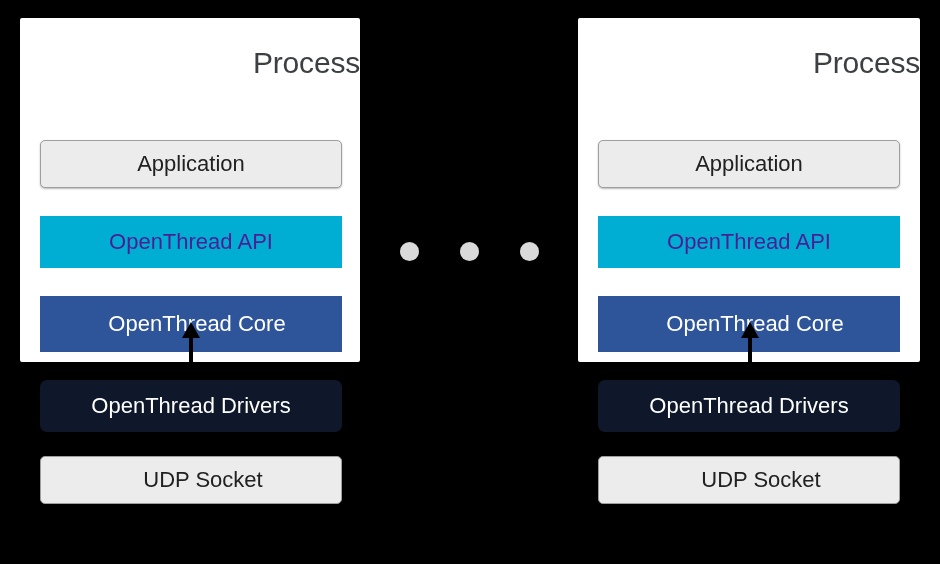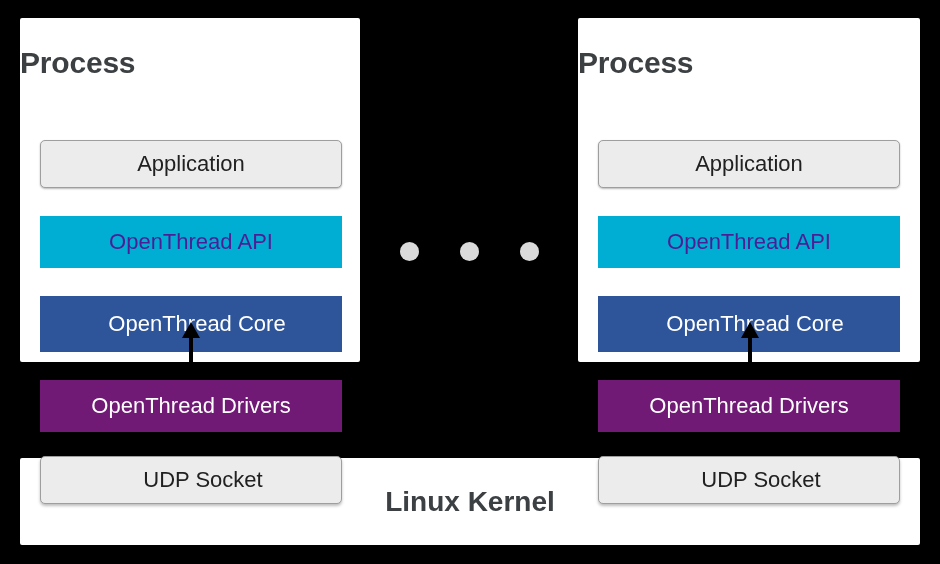--- a/index.html
+++ b/index.html
@@ -20,23 +20,23 @@
   .process-panel {
     position: absolute;
     background: #ffffff;
     border-radius: 2px;
   }
   .process-title {
     position: absolute;
     left: 0;
     right: 0;
     top: 30px;
-    text-align: left;
+    text-align: right;
     font-size: 30px;
-    font-weight: 700;
+    font-weight: 400;
     color: #3c4043;
     letter-spacing: -0.2px;
     line-height: 1;
   }
 
   
   .layer-stack {
     position: absolute;
   }
   .layer {
@@ -64,23 +64,24 @@
     color: #4c1d95;
   }
   .layer-core {
     height: 56px;
     background: #2e5499;
     color: #ffffff;
     padding-left: 12px;
   }
   .layer-drivers {
     height: 52px;
-    background: #701a75;
+    background: #0f172a;
     color: #ffffff;
     box-shadow: 0 2px 3px rgba(0,0,0,0.22);
+    border-radius: 7px;
   }
 
   
   .arrow-up {
     position: absolute;
     width: 18px;
   }
   .arrow-shaft {
     position: absolute;
     left: 7px;
@@ -197,23 +198,20 @@
     <div class="layer layer-drivers">
       <span>OpenThread Drivers</span>
     </div>
   </div>
 
   <div class="arrow-up" style="left:741px; top:322px; height:40px;">
     <div class="arrow-shaft"></div>
     <div class="arrow-head"></div>
   </div>
 
-  <div class="kernel-panel" style="left:20px; top:458px; width:900px; height:87px;">
-    <div class="kernel-label" style="left:0; right:0; top:30px;">Linux Kernel</div>
-  </div>
 
   <div class="socket-box" style="left:40px; top:456px; width:302px;">
     <span>UDP Socket</span>
   </div>
 
   <div class="socket-box" style="left:598px; top:456px; width:302px;">
     <span>UDP Socket</span>
   </div>
 
 </div>

